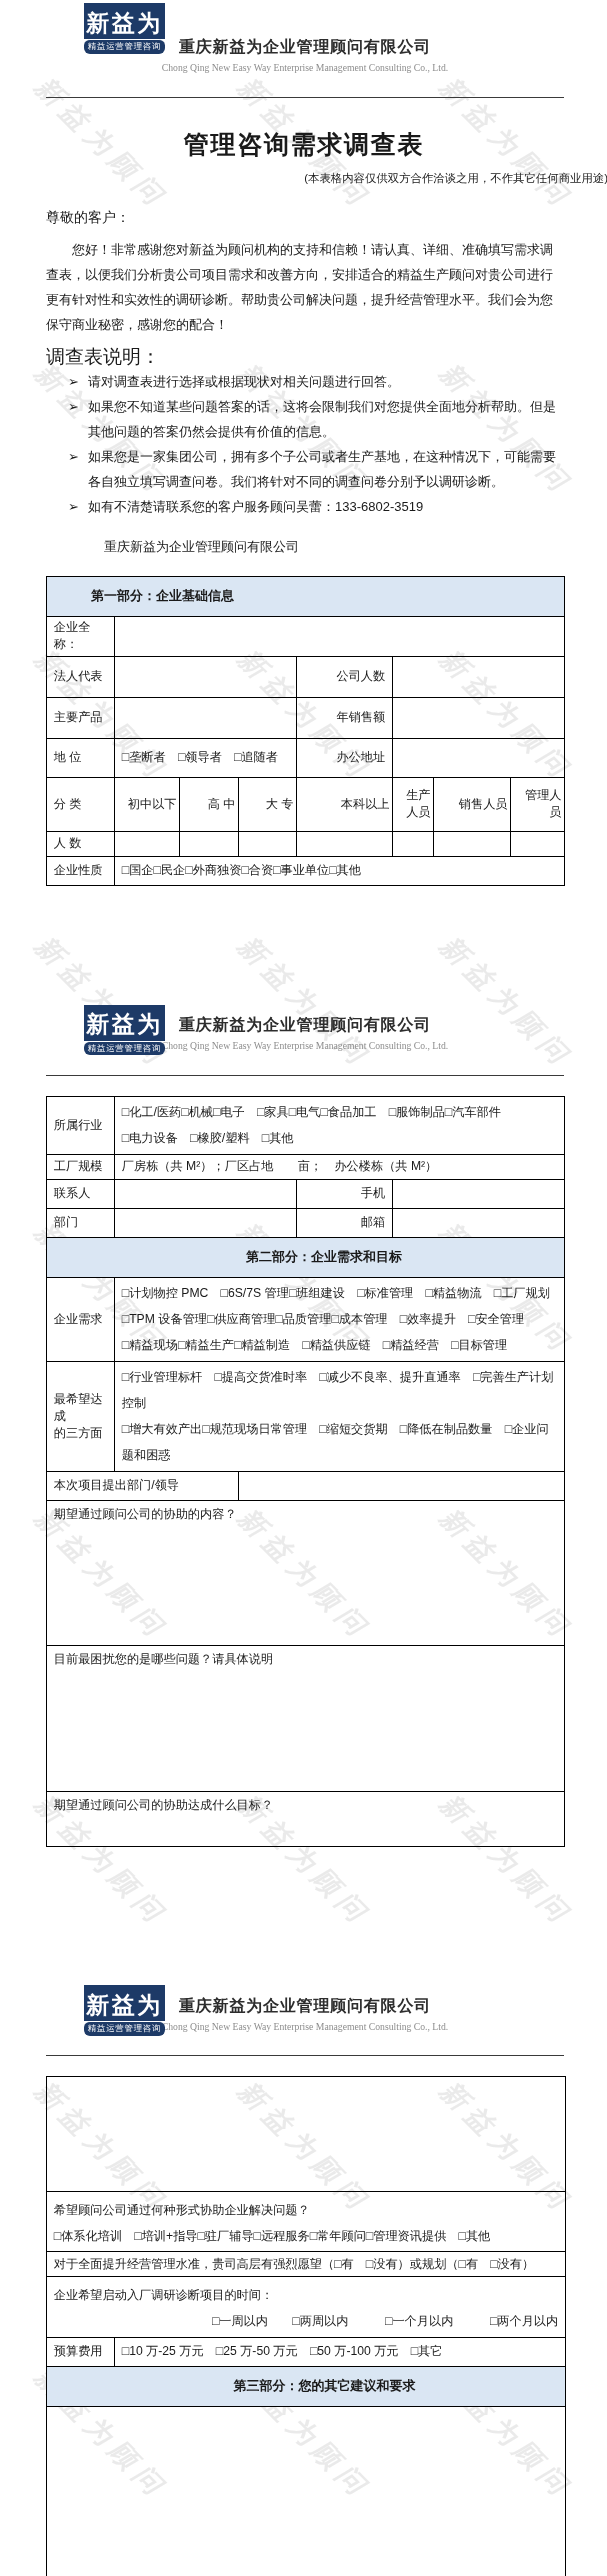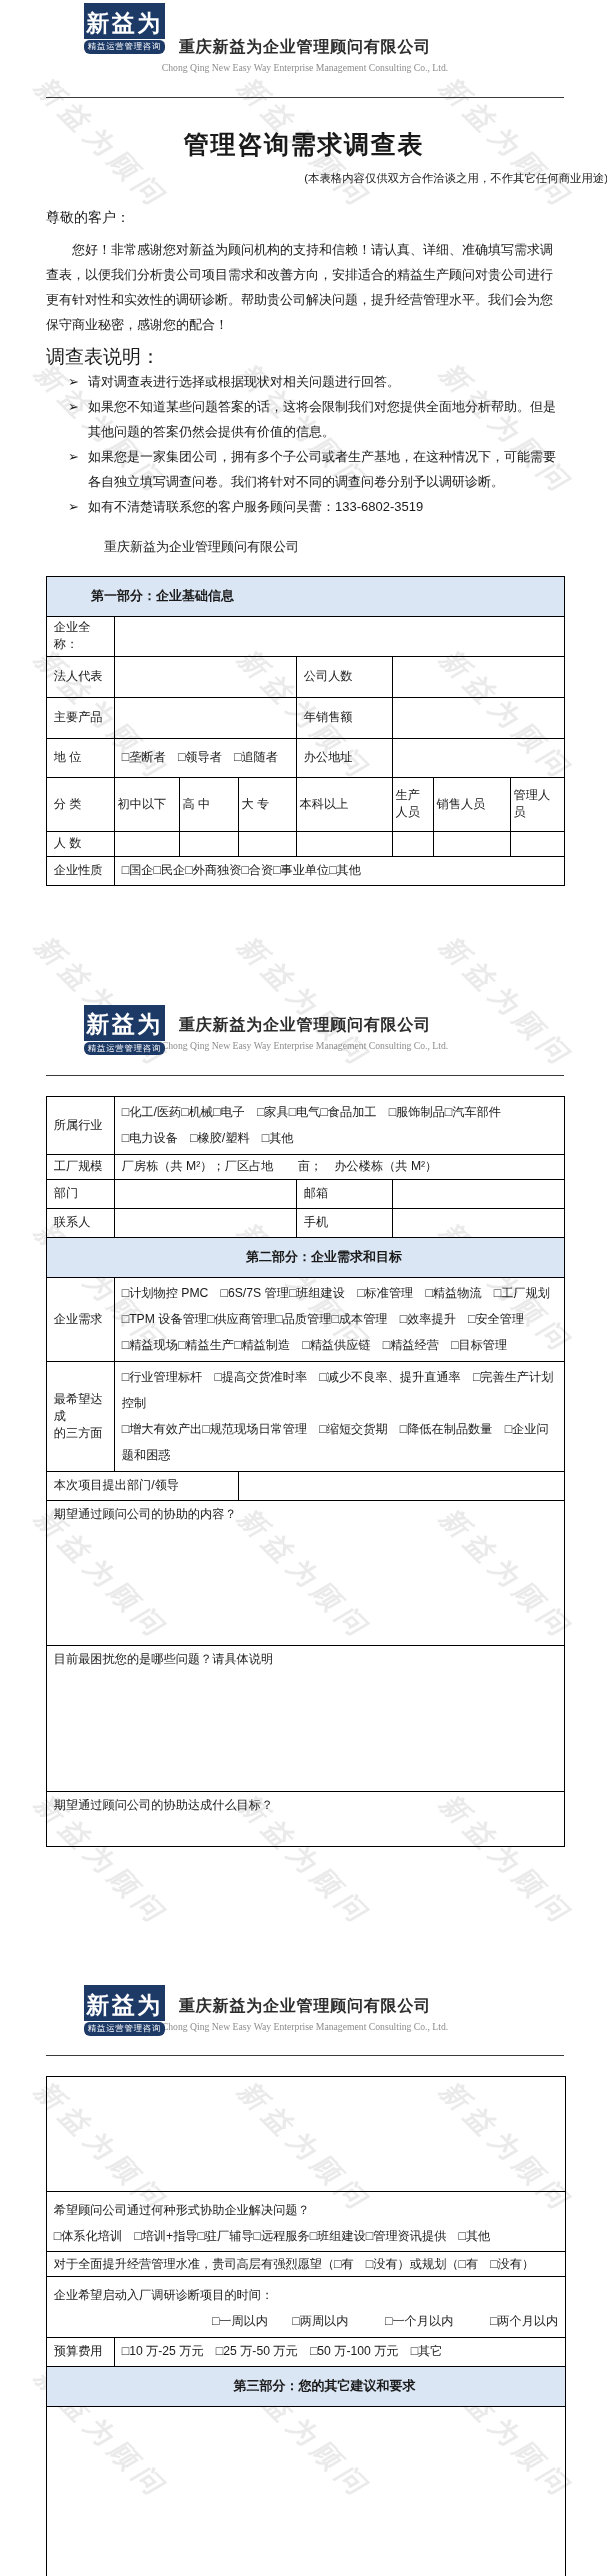--- a/index.html
+++ b/index.html
@@ -39,21 +39,21 @@
   .note-item .txt{flex:1;}
   .signature{margin:18.6px 0 0 104px;font-size:13px;}
 
   
   table.frm{border-collapse:collapse;margin:20px 0 0 46px;width:518px;table-layout:fixed;
             border:1.7px solid #000;font-size:12.2px;}
   .frm td{border:0.8px solid #000;padding:2.5px 6.8px;vertical-align:middle;word-break:break-all;}
   .frm td.sec{background:#dae6f3;font-weight:bold;font-size:13px;height:34px;padding-left:44px;}
   .sec-left{text-align:left;padding-left:8.4px;}
   .sec-center{text-align:center;}
-  .c{text-align:left;}
+  .c{text-align:right;}
   .top{vertical-align:top !important;padding-top:5px !important;}
   .tight{padding:1.7px 2.5px !important;}
   .line{line-height:26px;}
   .rh34{height:29px}.rh46{height:39px}.rh48{height:41px}.rh64{height:54px}
   .rh30{height:25px}.rh66{height:56px}.rh98{height:83px}.rh162{height:137px}
   .rh126{height:106px}.rh56{height:47px}.rh292{height:246px}
   .tbl2{margin-top:6.8px;}
   .opts-indent{padding-left:74px;text-align:right;}
   .pg2{margin-top:116px;}
   .pg3{margin-top:135px;}
@@ -227,29 +227,29 @@
         <td colspan="7">
           <div class="line">□化工/医药□机械□电子　□家具□电气□食品加工　□服饰制品□汽车部件</div>
           <div class="line">□电力设备　□橡胶/塑料　□其他</div>
         </td>
       </tr>
       <tr class="rh30">
         <td>工厂规模</td>
         <td colspan="7">厂房栋（共 M²）；厂区占地　　亩；　办公楼栋（共 M²）</td>
       </tr>
       <tr class="rh34">
+        <td>联系人</td>
+        <td colspan="3"></td>
+        <td class="c">手机</td>
+        <td colspan="3"></td>
+      </tr>
+      <tr class="rh34">
         <td>部门</td>
         <td colspan="3"></td>
         <td class="c">邮箱</td>
-        <td colspan="3"></td>
-      </tr>
-      <tr class="rh34">
-        <td>联系人</td>
-        <td colspan="3"></td>
-        <td class="c">手机</td>
         <td colspan="3"></td>
       </tr>
       <tr>
             <td colspan="8" class="sec sec-center">第二部分：企业需求和目标</td>
           </tr>
       <tr class="rh98">
         <td>企业需求</td>
         <td colspan="7">
           <div class="line">□计划物控 PMC　□6S/7S 管理□班组建设　□标准管理　□精益物流　□工厂规划</div>
           <div class="line">□TPM 设备管理□供应商管理□品质管理□成本管理　□效率提升　□安全管理</div>
@@ -307,21 +307,21 @@
         <col style="width:68px">
           <col style="width:451px">
       </colgroup>
       <tbody>
           <tr>
         <td colspan="2" class="top rh126"></td>
       </tr>
       <tr class="rh66">
         <td colspan="2" class="top">
           <div class="line">希望顾问公司通过何种形式协助企业解决问题？</div>
-          <div class="line">□体系化培训　□培训+指导□驻厂辅导□远程服务□班组建设□管理资讯提供　□其他</div>
+          <div class="line">□体系化培训　□培训+指导□驻厂辅导□远程服务□常年顾问□管理资讯提供　□其他</div>
         </td>
       </tr>
       <tr class="rh30">
         <td colspan="2">对于全面提升经营管理水准，贵司高层有强烈愿望（□有　□没有）或规划（□有　□没有）</td>
       </tr>
       <tr class="rh66">
         <td colspan="2" class="top">
           <div class="line">企业希望启动入厂调研诊断项目的时间：</div>
           <div class="line opts-indent">□一周以内　　□两周以内　　　□一个月以内　　　□两个月以内</div>
         </td>

